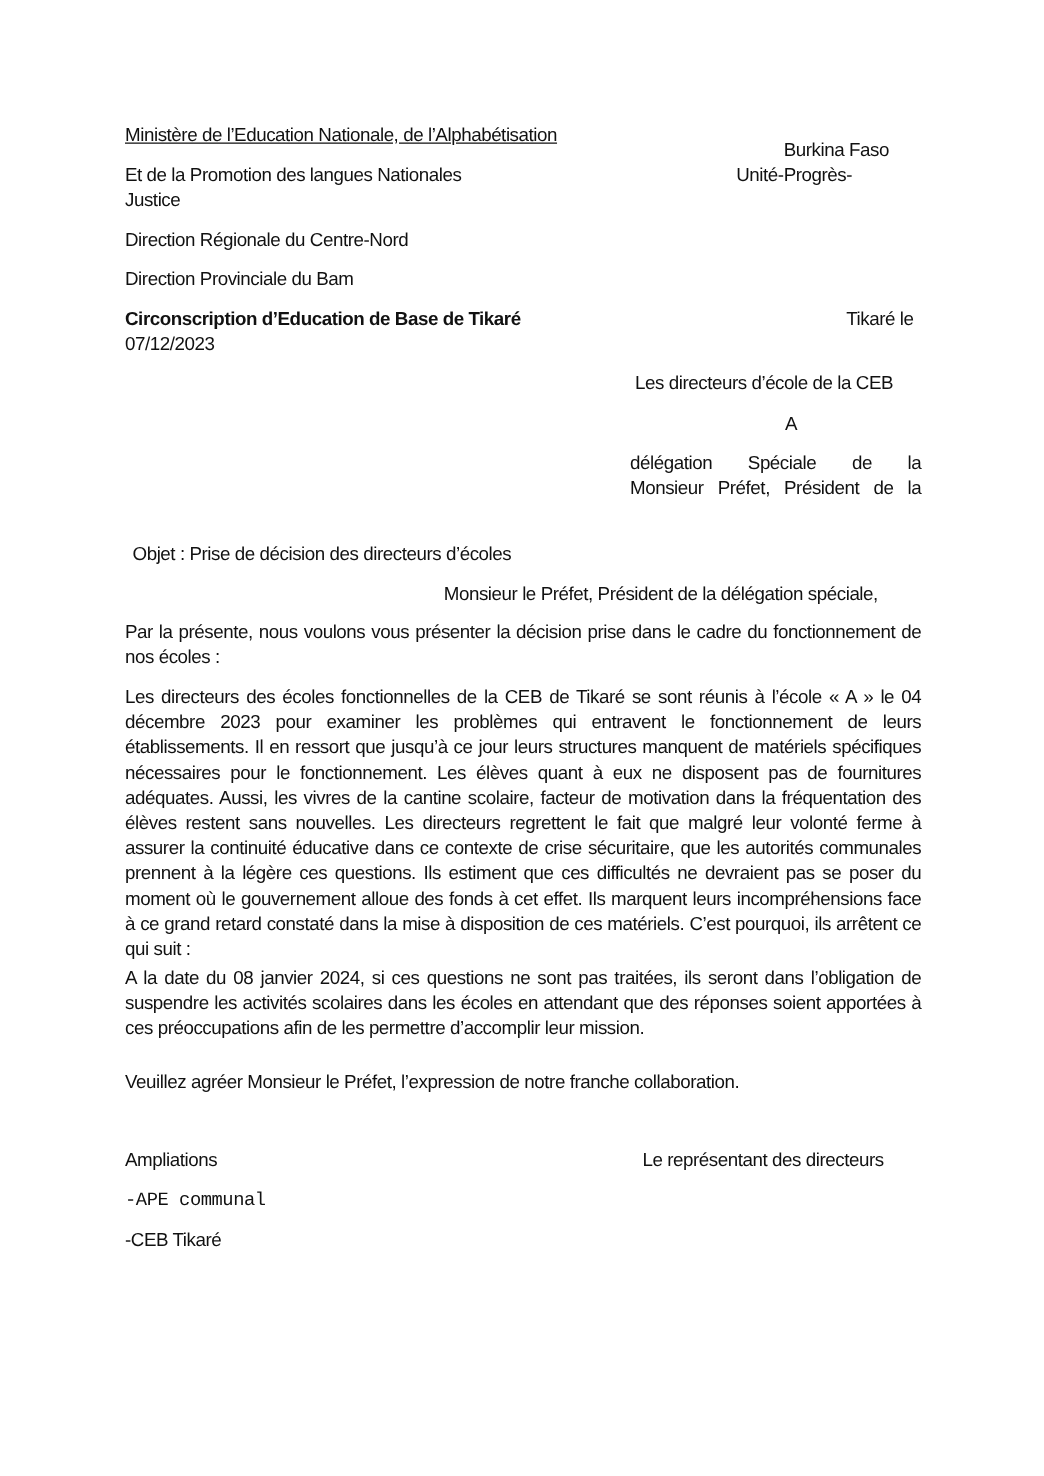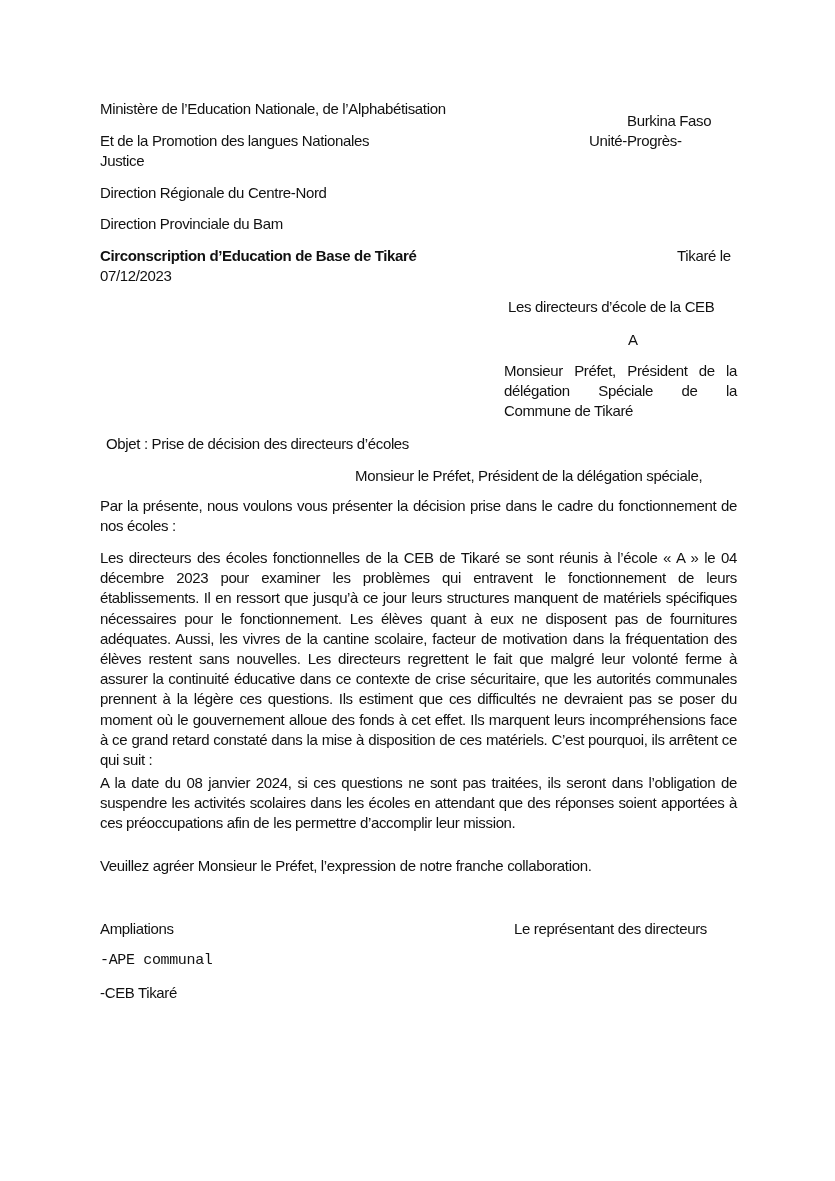--- a/index.html
+++ b/index.html
@@ -9,41 +9,40 @@
     .blk { position:absolute; line-height:20.2px; text-align:justify; }
     .blk p { margin:0; }
     .justify-last { text-align-last:justify; }
     .cond { letter-spacing:-0.35px; word-spacing:0px; }
   </style>
 </head>
 <body>
 
 <div>
 
-  <div class="ln cond" style="left:100px;top:99px;">Ministère de l’Education Nationale, de l’Alphabétisation</div>
+  <div class="ln cond" style="left:100px;top:99px;text-decoration:underline;">Ministère de l’Education Nationale, de l’Alphabétisation</div>
   <div class="ln cond" style="left:627px;top:99px;margin-top:12px;">Burkina Faso</div>
 
   <div class="ln cond" style="left:100px;top:131px;">Et de la Promotion des langues Nationales</div>
   <div class="ln cond" style="left:589px;top:131px;">Unité-Progrès-</div>
   <div class="ln cond" style="left:100px;top:151px;">Justice</div>
 
   <div class="ln cond" style="left:100px;top:183px;">Direction Régionale du Centre-Nord</div>
   <div class="ln cond" style="left:100px;top:214px;">Direction Provinciale du Bam</div>
 
   <div class="ln cond" style="left:100px;top:246px;font-weight:bold;">Circonscription d’Education de Base de Tikaré</div>
   <div class="ln cond" style="left:677px;top:246px;">Tikaré le</div>
   <div class="ln cond" style="left:100px;top:266px;">07/12/2023</div>
 
   <div class="ln cond" style="left:508px;top:297px;">Les directeurs d’école de la CEB</div>
   <div class="ln cond" style="left:628px;top:330px;">A</div>
 
   <div class="blk cond" style="left:504px;top:361px;width:233px;">
+    <p class="justify-last">délégation Spéciale de la</p>
     <p class="justify-last">Monsieur Préfet, Président de la</p>
-    <p class="justify-last">délégation Spéciale de la</p>
-    <p>Commune de Tikaré</p>
   </div>
 
   <div class="ln cond" style="left:106px;top:434px;">Objet : Prise de décision des directeurs d’écoles</div>
 
   <div class="ln cond" style="left:355px;top:466px;">Monsieur le Préfet, Président de la délégation spéciale,</div>
 
   <div class="blk cond" style="left:100px;top:496px;width:637px;">Par la présente, nous voulons vous présenter la décision prise dans le cadre du fonctionnement de nos écoles :</div>
 
   <div class="blk cond" style="left:100px;top:548px;width:637px;"> Les directeurs des écoles fonctionnelles de la CEB de Tikaré se sont réunis à l’école « A » le 04 décembre 2023 pour examiner les problèmes qui entravent le fonctionnement de leurs établissements. Il en ressort que jusqu’à ce jour leurs structures manquent de matériels spécifiques nécessaires pour le fonctionnement. Les élèves quant à eux ne disposent pas de fournitures adéquates. Aussi, les vivres de la cantine scolaire, facteur de motivation dans la fréquentation des élèves restent sans nouvelles. Les directeurs regrettent le fait que malgré leur volonté ferme à assurer la continuité éducative dans ce contexte de crise sécuritaire, que les autorités communales prennent à la légère ces questions. Ils estiment que ces difficultés ne devraient pas se poser du moment où le gouvernement alloue des fonds à cet effet. Ils marquent leurs incompréhensions face à ce grand retard constaté dans la mise à disposition de ces matériels. C’est pourquoi, ils arrêtent ce qui suit :</div>
 

